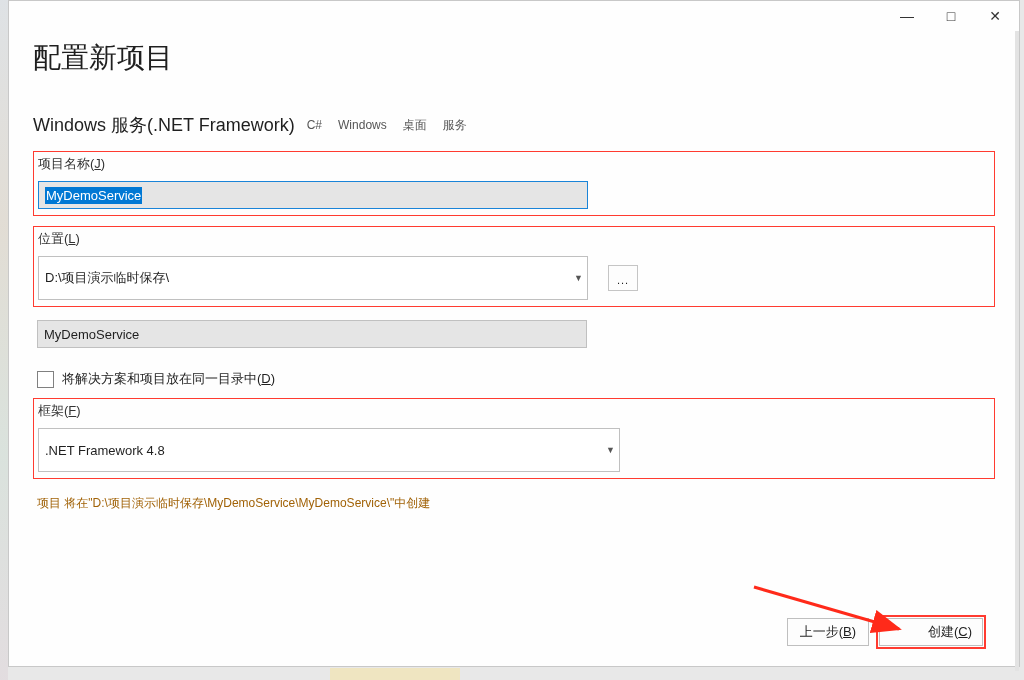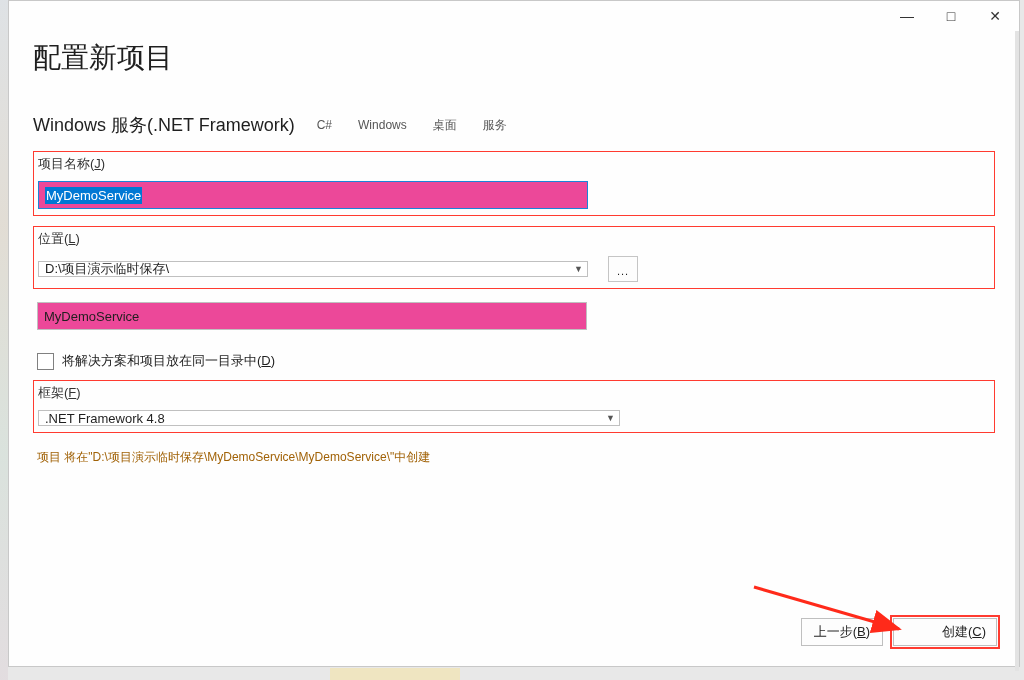--- a/index.html
+++ b/index.html
@@ -42,21 +42,21 @@
       padding: 8px 24px 0 24px;
     }
     .page-title {
       font-size: 28px;
       font-weight: 400;
       margin-bottom: 36px;
     }
     .subtitle-row {
       display: flex;
       align-items: center;
-      gap: 18px;
+      gap: 8px;
       margin-bottom: 14px;
     }
     .subtitle {
       font-size: 18px;
       font-weight: 400;
     }
     .tag {
       font-size: 12px;
       color: #555;
       padding: 2px 4px;
@@ -90,21 +90,21 @@
       font-style: italic;
       font-family: Georgia, serif;
     }
     .text-input {
       width: 550px;
       height: 28px;
       border: 1px solid #c0c0c0;
       padding: 2px 6px;
       font-size: 13px;
       font-family: inherit;
-      background: #ec4899;
+      background: #e5e5e5;
       outline: none;
     }
     .text-input.focused {
       border: 1px solid #1a84d8;
     }
     .text-input.focused .sel {
       background: #0078d4;
       color: #fff;
       padding: 1px 1px;
     }
@@ -112,21 +112,21 @@
       display: flex;
       align-items: center;
     }
     .combo-wrapper {
       display: flex;
       align-items: center;
       gap: 20px;
     }
     .combo {
       width: 550px;
-      height: 16px;
+      height: 44px;
       border: 1px solid #c0c0c0;
       display: flex;
       align-items: center;
       justify-content: space-between;
       padding: 0 4px 0 6px;
       background: #fff;
     }
     .combo .chev {
       font-size: 9px;
       color: #555;
@@ -156,21 +156,21 @@
       background: #fff;
     }
     .footnote {
       font-size: 12px;
       color: #a16207;
       padding: 6px 4px;
     }
     .footer {
       position: absolute;
       bottom: 20px;
-      right: 22px;
+      right: 36px;
       display: flex;
       gap: 10px;
     }
     .btn {
       min-width: 82px;
       height: 28px;
       border: 1px solid #bfbfbf;
       background: #fdfdfd;
       display: flex;
       align-items: center;

